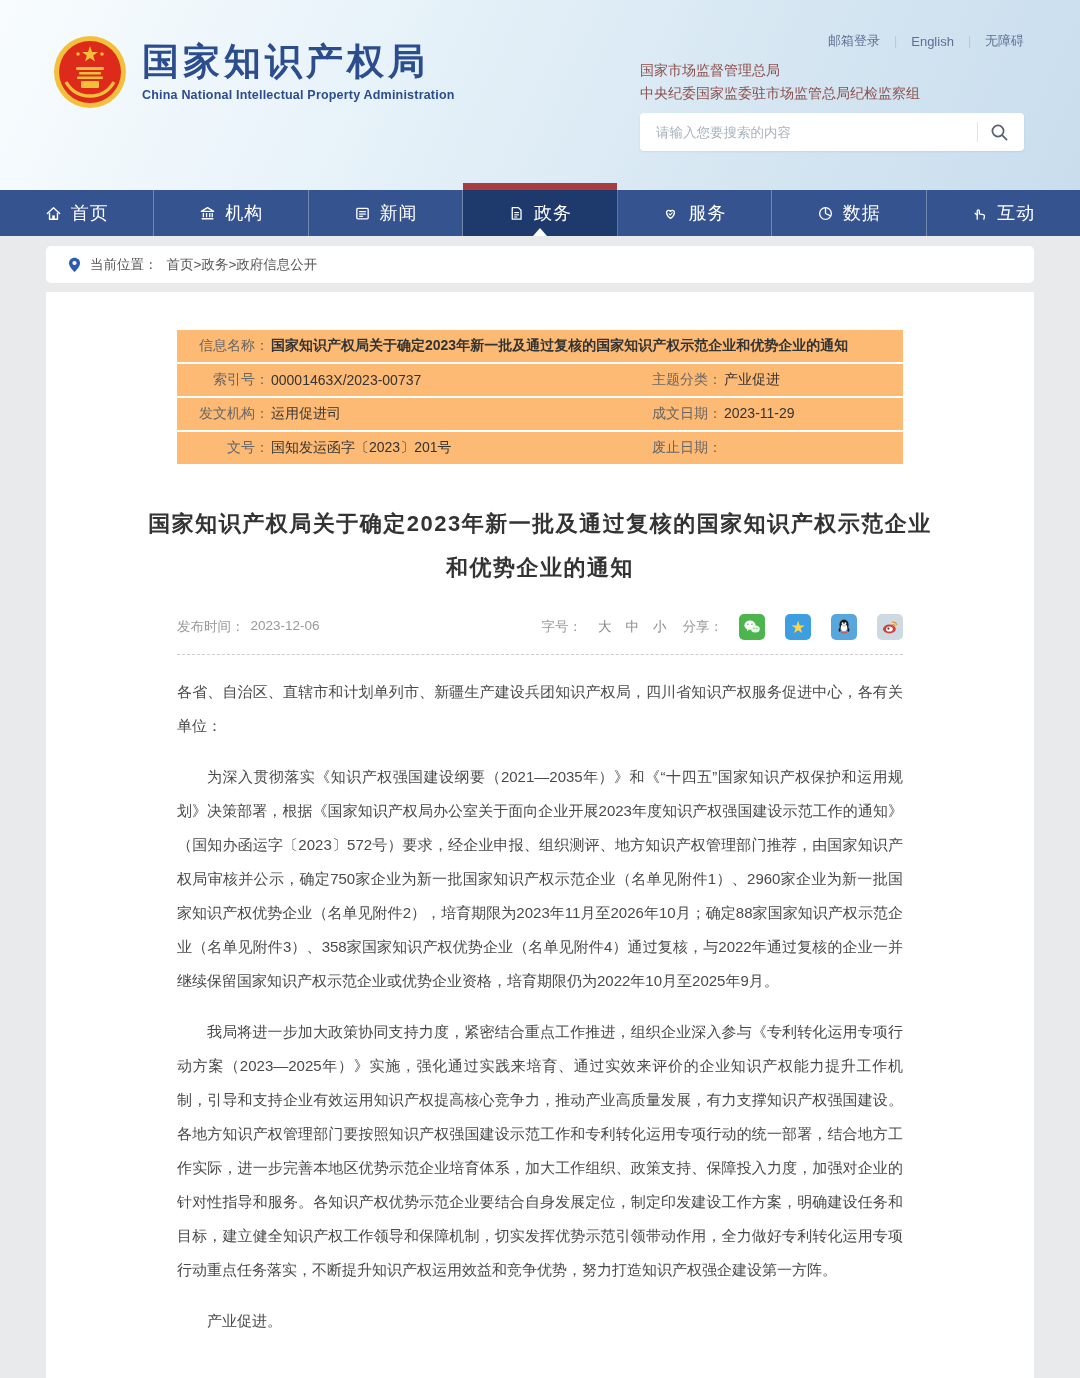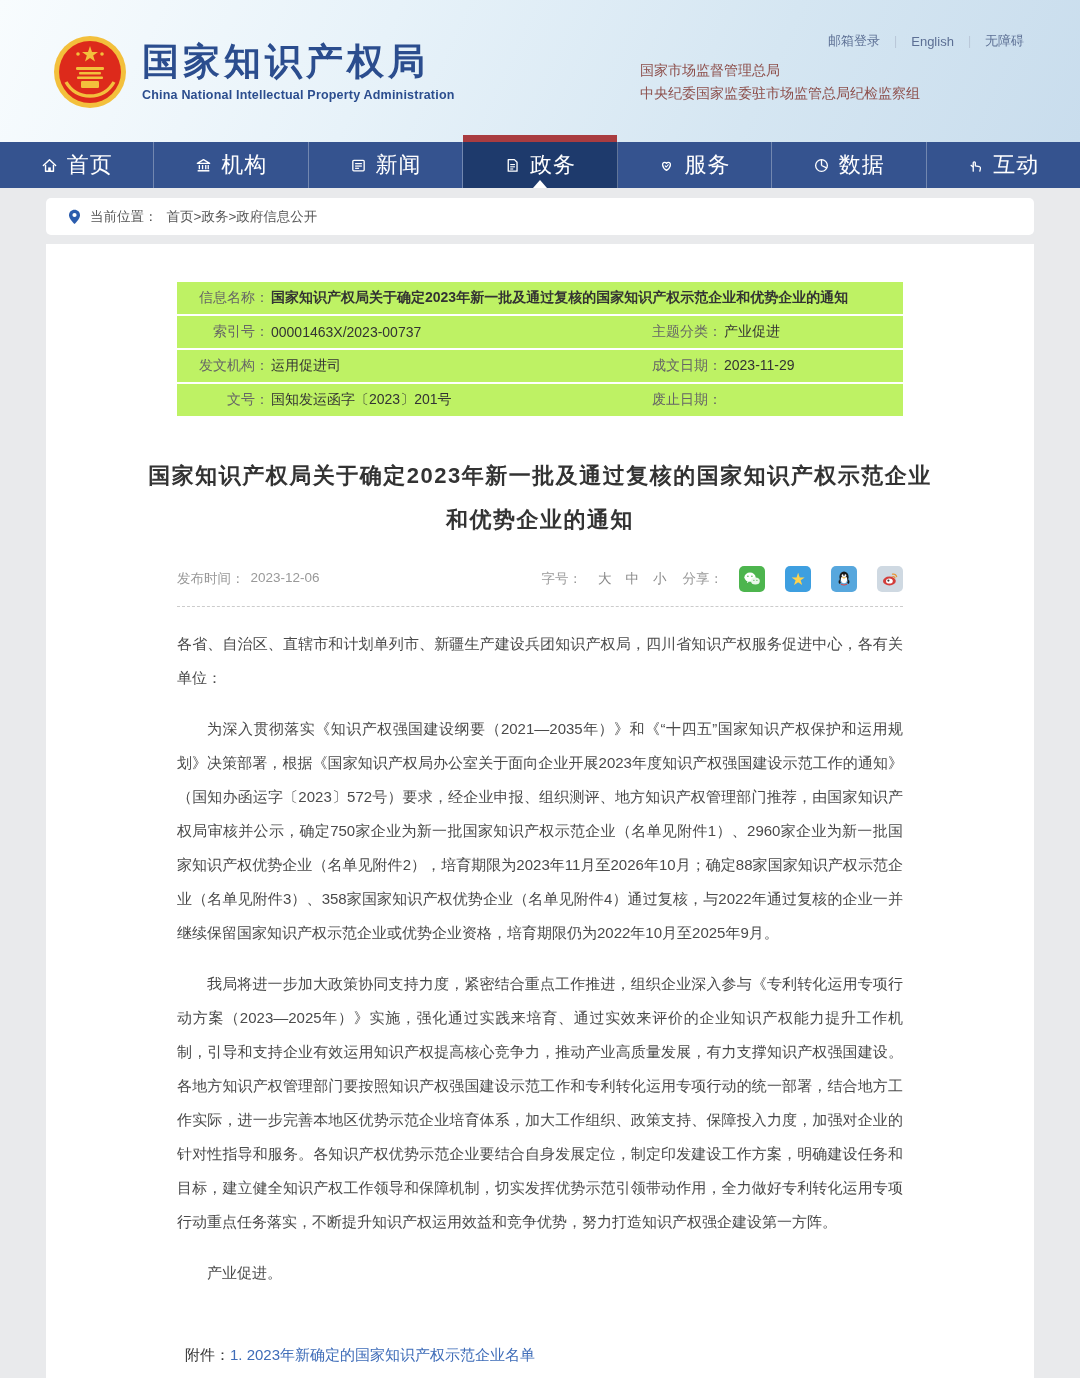--- a/index.html
+++ b/index.html
@@ -7,21 +7,21 @@
   body {
     width:1080px; min-height:1378px;
     background:#e9eaec;
     font-family:"Liberation Sans","DejaVu Sans",sans-serif;
     color:#333;
   }
   .page { width:1080px; min-height:1378px; overflow:hidden; }
 
   
   .site-header {
-    position:relative; height:142px;
+    position:relative; height:190px;
     background:linear-gradient(115deg,#f8fcfe 0%,#e7f2f9 35%,#d5e6f2 70%,#c9dded 100%);
   }
   .brand { position:absolute; left:52px; top:34px; display:flex; align-items:center; gap:14px; }
   .emblem { width:76px; height:76px; flex:none; }
   .brand-cn { font-size:37px; font-weight:bold; color:#2b4d8e; letter-spacing:4px; line-height:1.1; }
   .brand-en { font-size:12.5px; font-weight:bold; color:#2b4d8e; margin-top:5px; letter-spacing:0.2px; }
 
   .header-right { position:absolute; right:56px; top:32px; width:384px; }
   .top-links { display:flex; justify-content:flex-end; align-items:center; gap:14px; font-size:13px; color:#5c6f94; }
   .top-links .sep { color:#b9c6d8; font-size:12px; }
@@ -31,21 +31,21 @@
   .search-bar { margin-top:8px; height:38px; background:#ffffff; border-radius:4px; display:flex; align-items:center; padding:0 4px 0 14px; box-shadow:0 1px 2px rgba(80,110,150,0.12); }
   .search-input { flex:1; border:none; outline:none; font-size:13.5px; color:#333; background:transparent; }
   .search-input::placeholder { color:#a9b2bd; }
   .search-divider { width:1px; height:20px; background:#e0e4e9; }
   .search-btn { width:42px; height:38px; display:flex; align-items:center; justify-content:center; cursor:pointer; background:none; border:none; }
 
   
   .main-nav { display:flex; height:46px; background:#35538f; position:relative; }
   .nav-item {
     flex:1; display:flex; align-items:center; justify-content:center; gap:9px;
-    color:#fff; font-size:22px; letter-spacing:1px; cursor:pointer; position:relative;
+    color:#fff; font-size:18px; letter-spacing:1px; cursor:pointer; position:relative;
     border-right:1px solid rgba(255,255,255,0.30);
   }
   .nav-item:last-child { border-right:none; }
   .nav-item.active { background:#1e3a6c; }
   .nav-item.active::before { content:""; position:absolute; top:-7px; left:0; right:0; height:7px; background:#a93c40; }
   .active-pointer {
     position:absolute; bottom:0; left:50%; transform:translateX(-50%);
     width:0; height:0; border-left:7px solid transparent; border-right:7px solid transparent; border-bottom:8px solid #fff;
   }
   .nav-icon { display:flex; }
@@ -53,21 +53,21 @@
   
   .breadcrumb {
     margin:10px 46px 0; height:37px; background:#fff; border-radius:5px;
     display:flex; align-items:center; gap:9px; padding:0 22px; font-size:13.5px; color:#555;
   }
   .breadcrumb .path { cursor:pointer; }
 
   
   .content { margin:9px 46px 0; background:#fff; padding:38px 0 40px; min-height:1090px; }
 
-  .info-table { width:726px; margin:0 auto; background:#bef264; font-size:14px; }
+  .info-table { width:726px; margin:0 auto; background:#fdba74; font-size:14px; }
   .info-row { display:flex; border-bottom:2px solid #fff; padding:7px 0; min-height:32px; align-items:flex-start; }
   .info-row:last-child { border-bottom:none; }
   .lbl { width:92px; flex:none; text-align:right; color:#666; }
   .val { color:#333; padding-left:2px; }
   .row-name .val { font-weight:bold; width:600px; }
   .cell { display:flex; }
   .cell-left { width:465px; flex:none;align-items:center; }
   .cell-right .lbl { width:80px; }
 
   .article-title {
@@ -127,20 +127,30 @@
       <div class="top-links" data-interactable="false">
         <span data-interactable="true">邮箱登录</span>
         <span class="sep" data-interactable="false">|</span>
         <span data-interactable="true">English</span>
         <span class="sep" data-interactable="false">|</span>
         <span data-interactable="true">无障碍</span>
       </div>
       <div class="gov-links" data-interactable="false">
         <div data-interactable="true">国家市场监督管理总局</div>
         <div data-interactable="true">中央纪委国家监委驻市场监管总局纪检监察组</div>
+      </div>
+      <div class="search-bar" data-interactable="false">
+        <input class="search-input" type="text" data-interactable="true" placeholder="请输入您要搜索的内容" style="">
+        <span class="search-divider" data-interactable="false"></span>
+        <button class="search-btn" data-interactable="true">
+          <svg data-interactable="false" width="19" height="19" viewBox="0 0 19 19">
+            <circle cx="8" cy="8" r="5.6" fill="none" stroke="#555f6e" stroke-width="1.7"></circle>
+            <line x1="12.3" y1="12.3" x2="16.6" y2="16.6" stroke="#555f6e" stroke-width="1.7" stroke-linecap="round"></line>
+          </svg>
+        </button>
       </div>
     </div>
   </div>
 
   <div class="main-nav" data-interactable="false">
     <div class="nav-item" data-interactable="true">
       <span class="nav-icon" data-interactable="false">
         <svg width="17" height="17" viewBox="0 0 18 18">
             <path d="M2.5 9 L9 3 L15.5 9" fill="none" stroke="#fff" stroke-width="1.5" stroke-linecap="round" stroke-linejoin="round"></path>
             <path d="M4.8 8.3 V15 H13.2 V8.3" fill="none" stroke="#fff" stroke-width="1.5" stroke-linejoin="round"></path>

